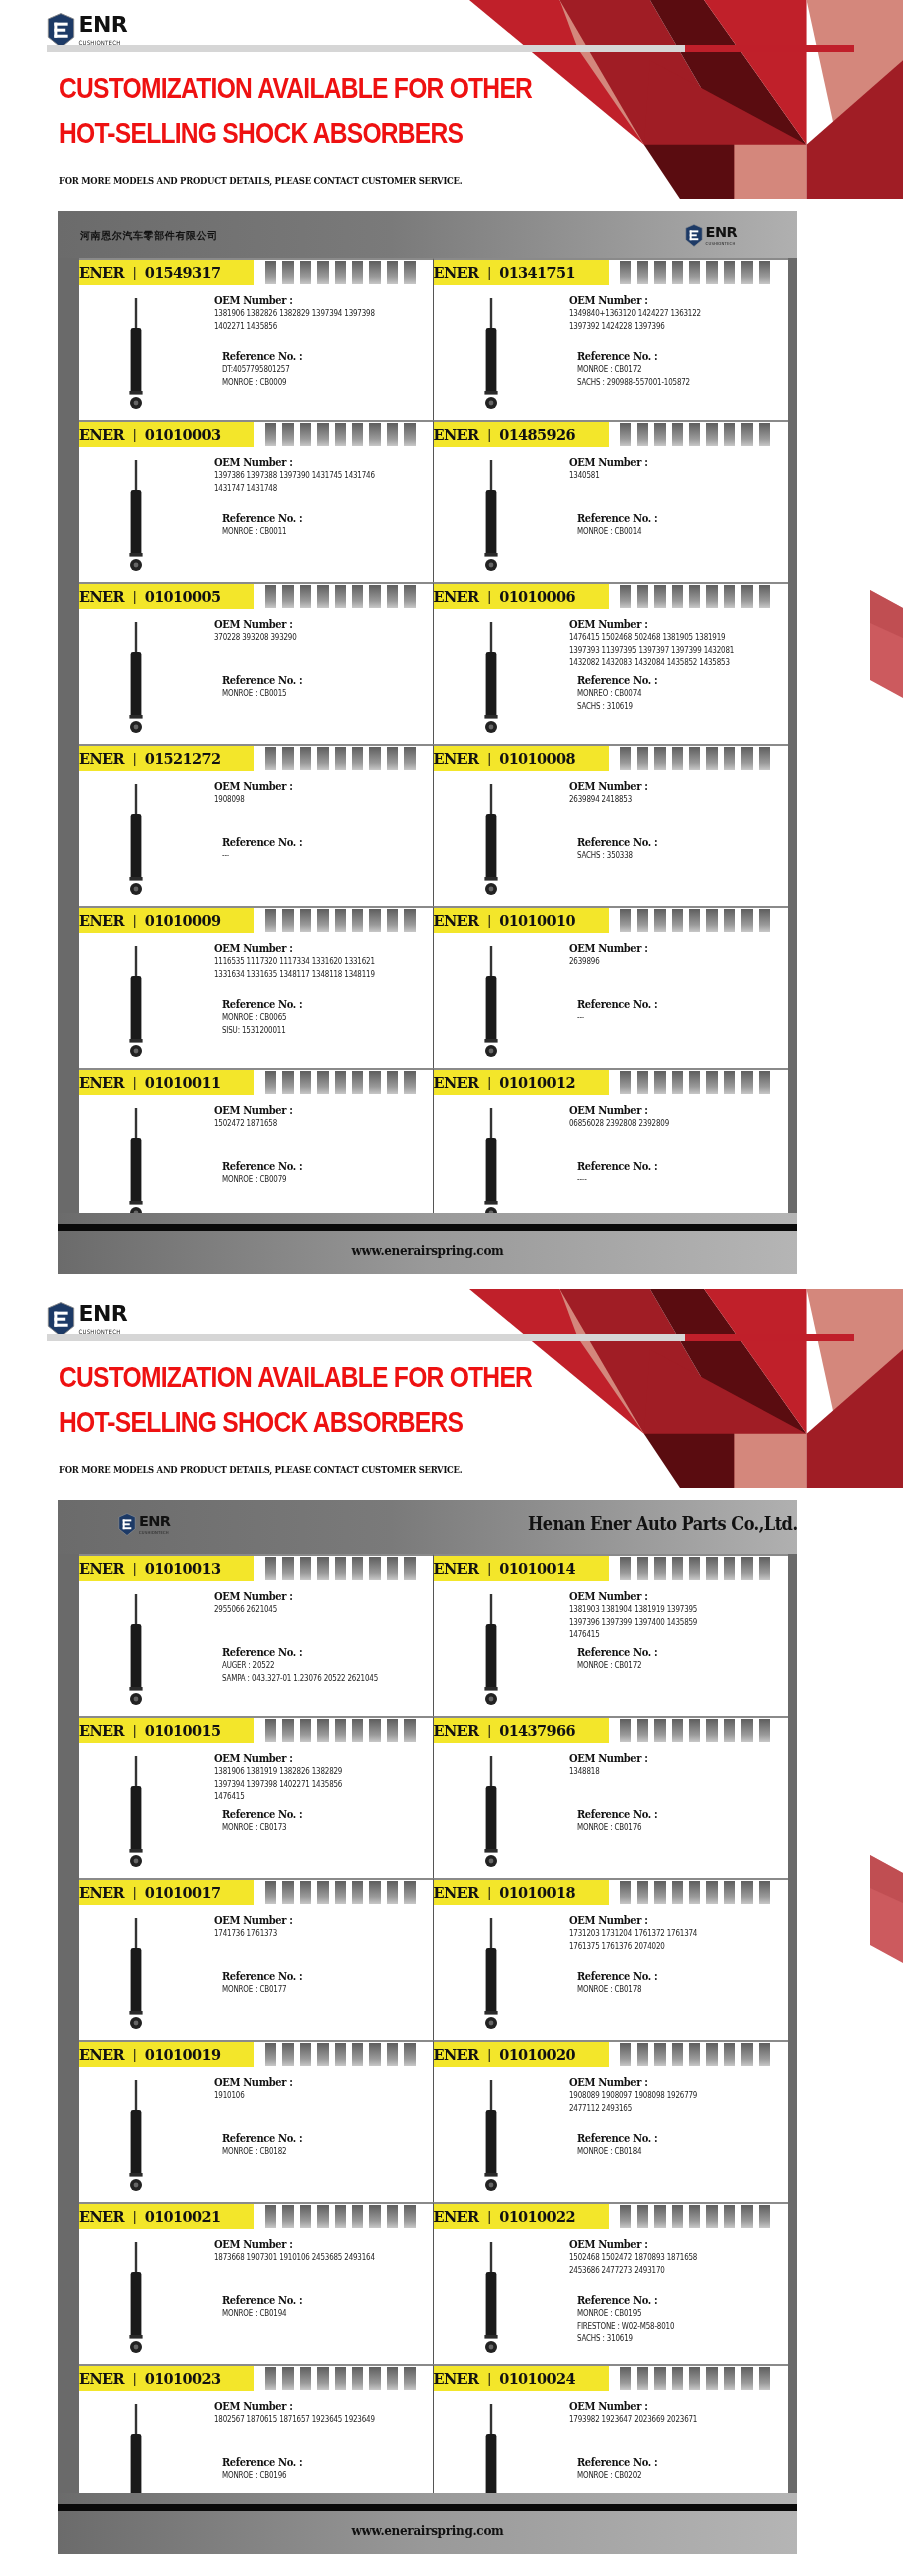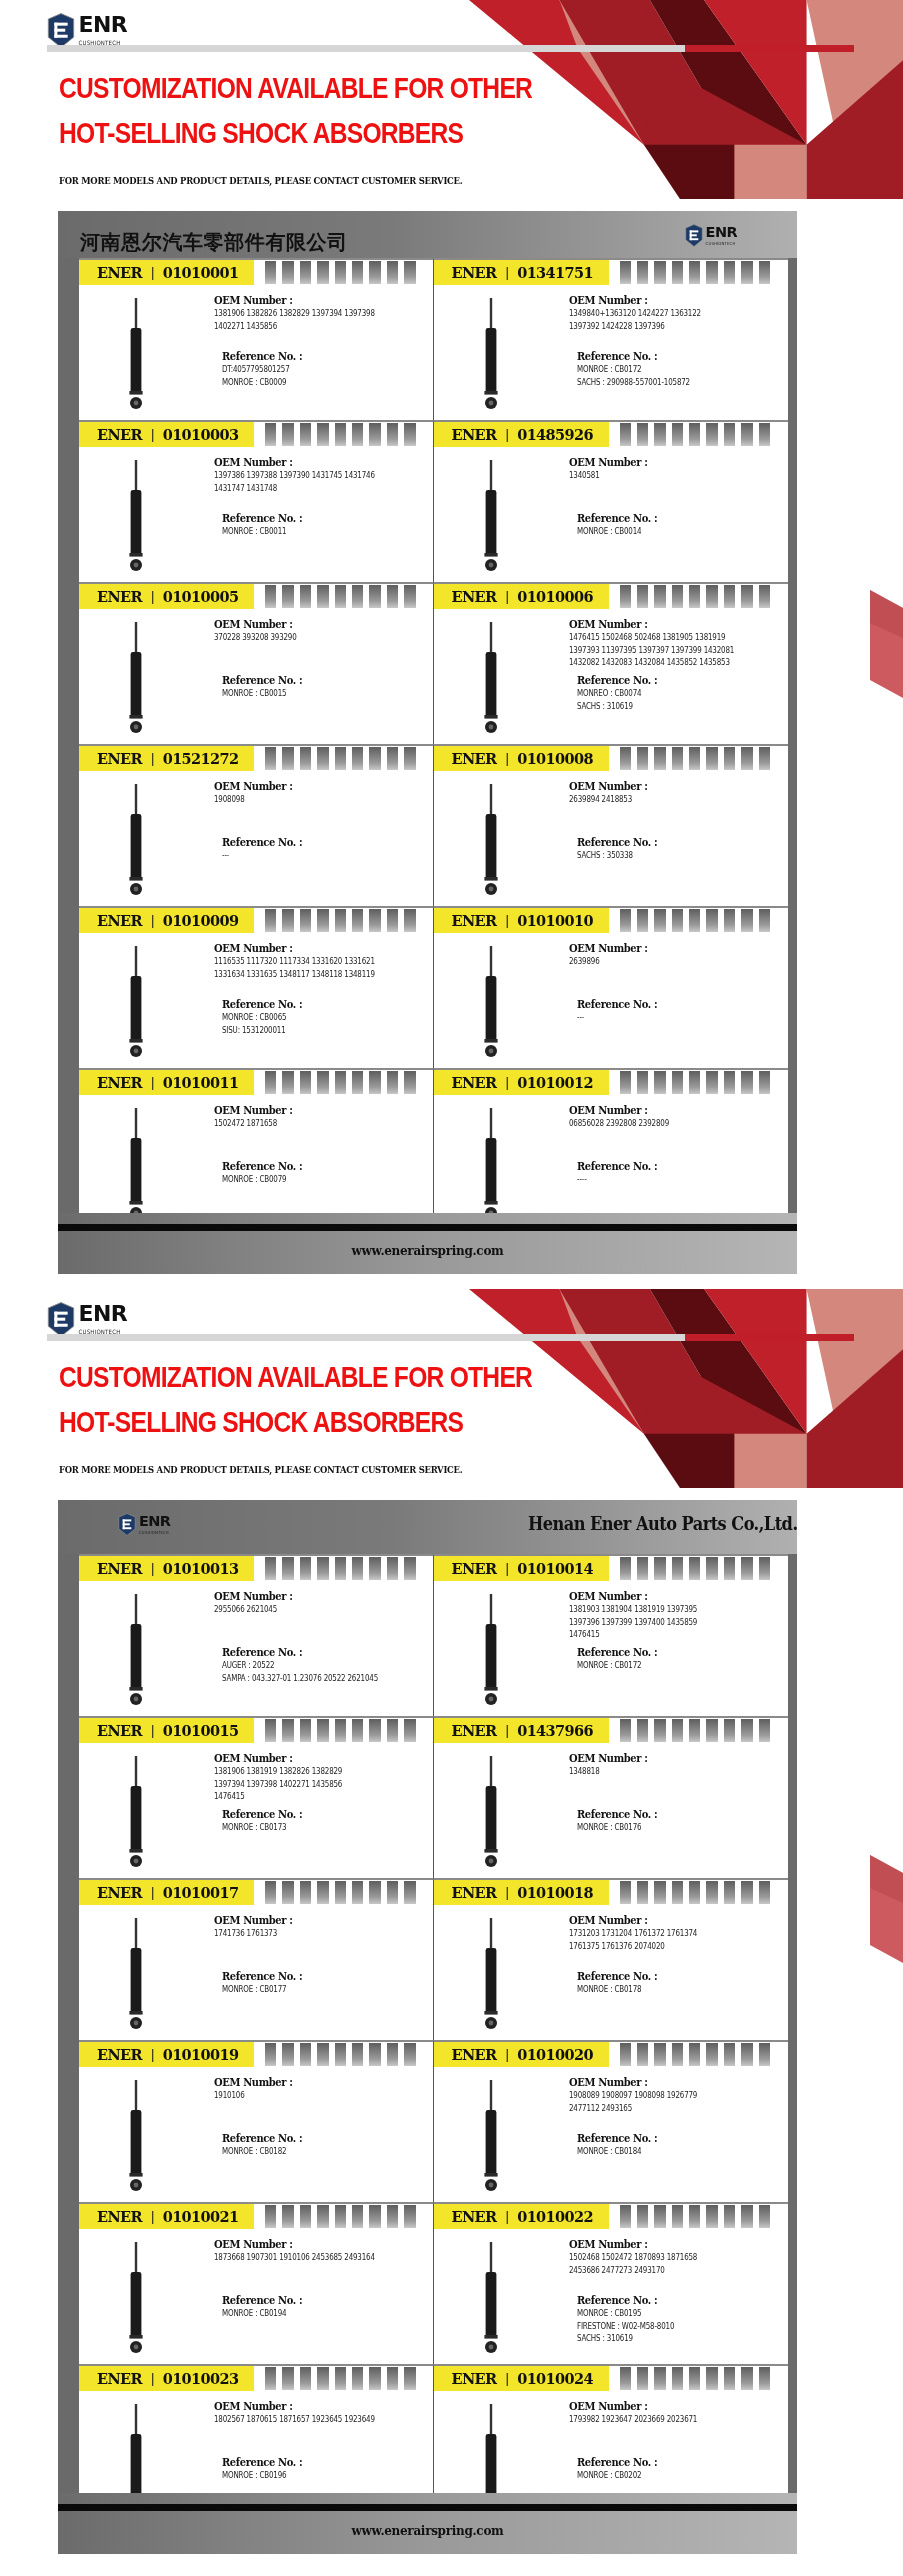--- a/index.html
+++ b/index.html
@@ -23,31 +23,31 @@
   .topbar .gray { width: 638px; height: 100%; background: #d6d6d6; }
   .topbar .red { flex: 1; height: 100%; background: #c01f2a; }
 
   .headline { position: absolute; left: 59px; font-family: "Liberation Sans", sans-serif; font-weight: bold; color: #ee1111; font-size: 30px; letter-spacing: -0.9px; transform: scaleX(0.82); transform-origin: left; white-space: nowrap; }
   .headline.l1 { top: 71px; }
   .headline.l2 { top: 116px; }
   .subline { position: absolute; left: 59px; top: 175px; font-family: "DejaVu Serif", serif; font-weight: bold; font-size: 9.6px; color: #111; letter-spacing: -0.3px; transform: scaleX(0.88); transform-origin: left; white-space: nowrap; }
 
   .panel { position: absolute; left: 58px; top: 211px; width: 739px; height: 1063px; background: #6a6a6a; }
   .panel-head { position: absolute; left: 0; top: 0; right: 0; height: 47px; background: linear-gradient(90deg,#6b6b6b 0%, #7a7a7a 45%, #b0b0b0 100%); }
-  .panel-title-cn { position: absolute; left: 22px; top: 18px; font-family: "DejaVu Sans", sans-serif; font-weight: bold; font-size: 20px; color: #111; letter-spacing: 0.6px; }
+  .panel-title-cn { position: absolute; left: 22px; top: 18px; font-family: "DejaVu Sans", sans-serif; font-weight: bold; font-size: 10px; color: #111; letter-spacing: 0.6px; }
   .panel-logo { position: absolute; right: 60px; top: 13.2px; display: flex; align-items: center; }
   .panel-logo .logo-enr { font-size: 14.5px; line-height: 15.7px; }
   .panel-logo .logo-sub { font-size: 4.2px; margin-top: 0.6px; }
   .panel-title-en { position: absolute; right: 0; top: 13.2px; font-family: "DejaVu Serif", serif; font-weight: bold; font-size: 18px; color: #111; letter-spacing: -0.6px; transform: scaleX(0.9); transform-origin: right; white-space: nowrap; }
 
   .grid { position: absolute; left: 21px; top: 47px; width: 709px; display: grid; grid-template-columns: 1fr 1fr; }
   .card { position: relative; height: 162px; background: #fff; border-top: 2.4px solid #8a8a8a; }
   .card:nth-child(odd) { border-right: 1.2px solid #555; }
   .card-head { position: absolute; left: 0; top: 0; height: 25px; width: 100%; display: flex; }
-  .card-tag { width: 175px; height: 100%; background: #f3e62a; display: flex; align-items: center; padding-left: 18px; font-family: "DejaVu Serif", serif; font-weight: bold; font-size: 14.5px; color: #111; letter-spacing: -0.6px; }
+  .card-tag { width: 175px; height: 100%; background: #f3e62a; display: flex; align-items: center; padding-left: 0; font-family: "DejaVu Serif", serif; font-weight: bold; font-size: 14.5px; color: #111; letter-spacing: -0.6px; }
   .card-tag .sep { margin: 0 8.4px; font-weight: normal; font-size: 13.2px; }
   .card-stripes { flex: 1; display: flex; padding: 1.2px 4.8px 0 11px; gap: 6px; }
   .stripe { flex: 0 0 11.4px; height: 23px; background: linear-gradient(180deg,#5e5e5e 0%, #9a9a9a 70%, #c8c8c8 100%); }
 
   .card-img { position: absolute; left: 24px; top: 35px; width: 66px; height: 120px; display: flex; justify-content: center; }
   .card-img svg { height: 100%; }
   .card-info { position: absolute; left: 135px; top: 34px; right: 6px; }
   .lbl { font-family: "DejaVu Serif", serif; font-weight: bold; font-size: 11px; color: #111; letter-spacing: -0.4px; transform: scaleX(0.9); transform-origin: left; white-space: nowrap; }
   .val { font-family: "DejaVu Sans", sans-serif; font-size: 8.1px; color: #222; line-height: 12.6px; letter-spacing: -0.2px; transform: scaleX(0.88); transform-origin: left; white-space: nowrap; }
   .ref-block { position: absolute; left: 143px; top: 90px; right: 6px; }
@@ -116,21 +116,21 @@
               <div class="logo-sub">CUSHIONTECH</div>
             </div>
           </div>
         </div>
       <div class="grid">
           <div class="card">
     <div class="card-head">
       <div class="card-tag">
         <span>ENER</span>
         <span class="sep">|</span>
-        <span>01010001</span>
+        <span>01549317</span>
       </div>
       <div class="card-stripes">
                 <div class="stripe"></div>
                 <div class="stripe"></div>
                 <div class="stripe"></div>
                 <div class="stripe"></div>
                 <div class="stripe"></div>
                 <div class="stripe"></div>
                 <div class="stripe"></div>
                 <div class="stripe"></div>

